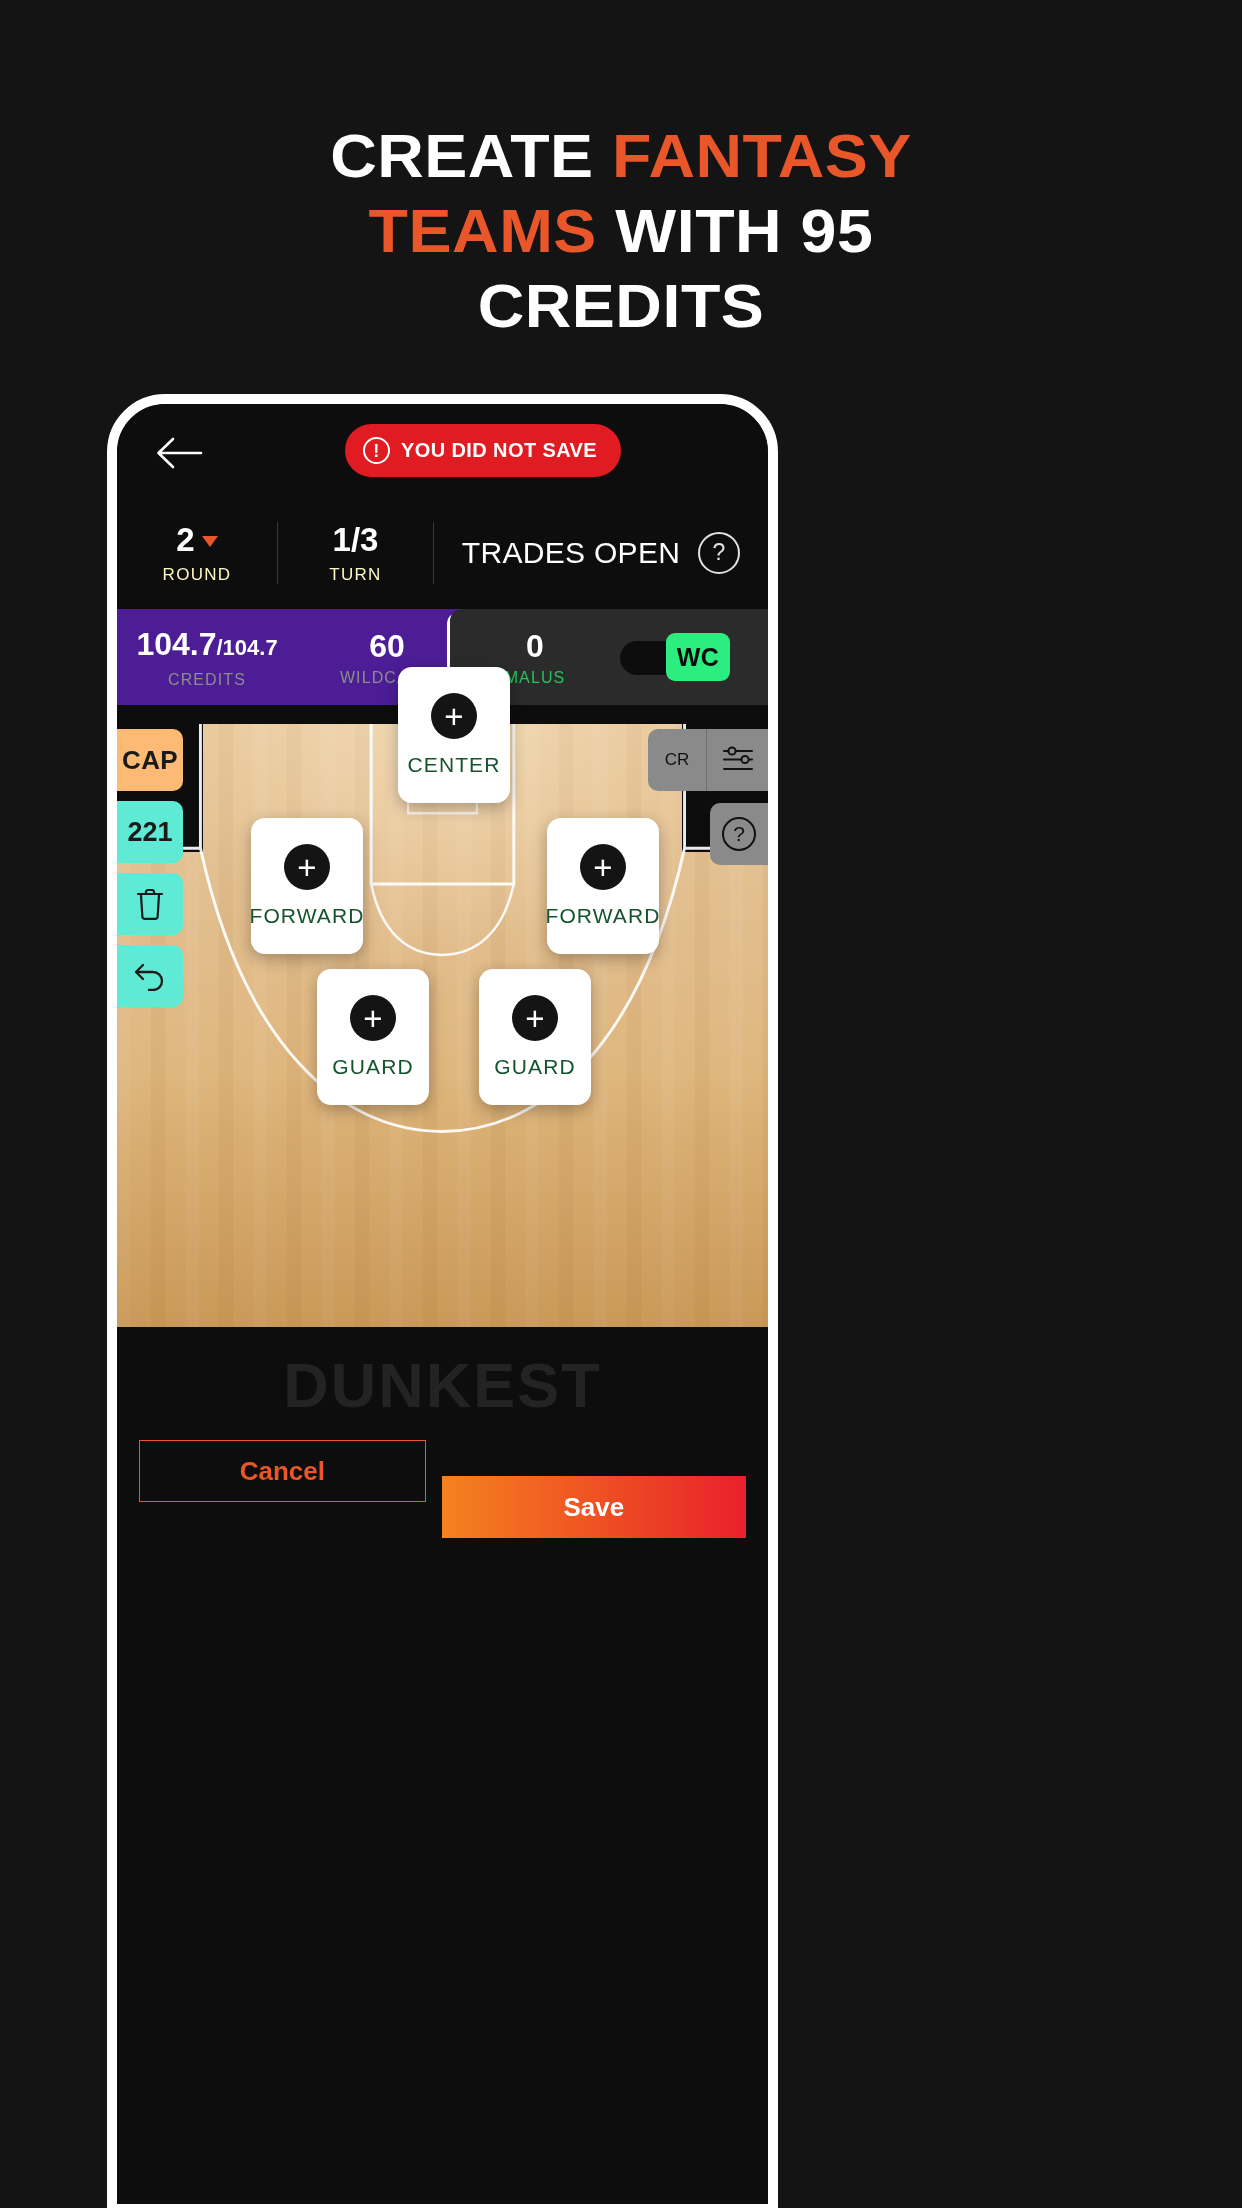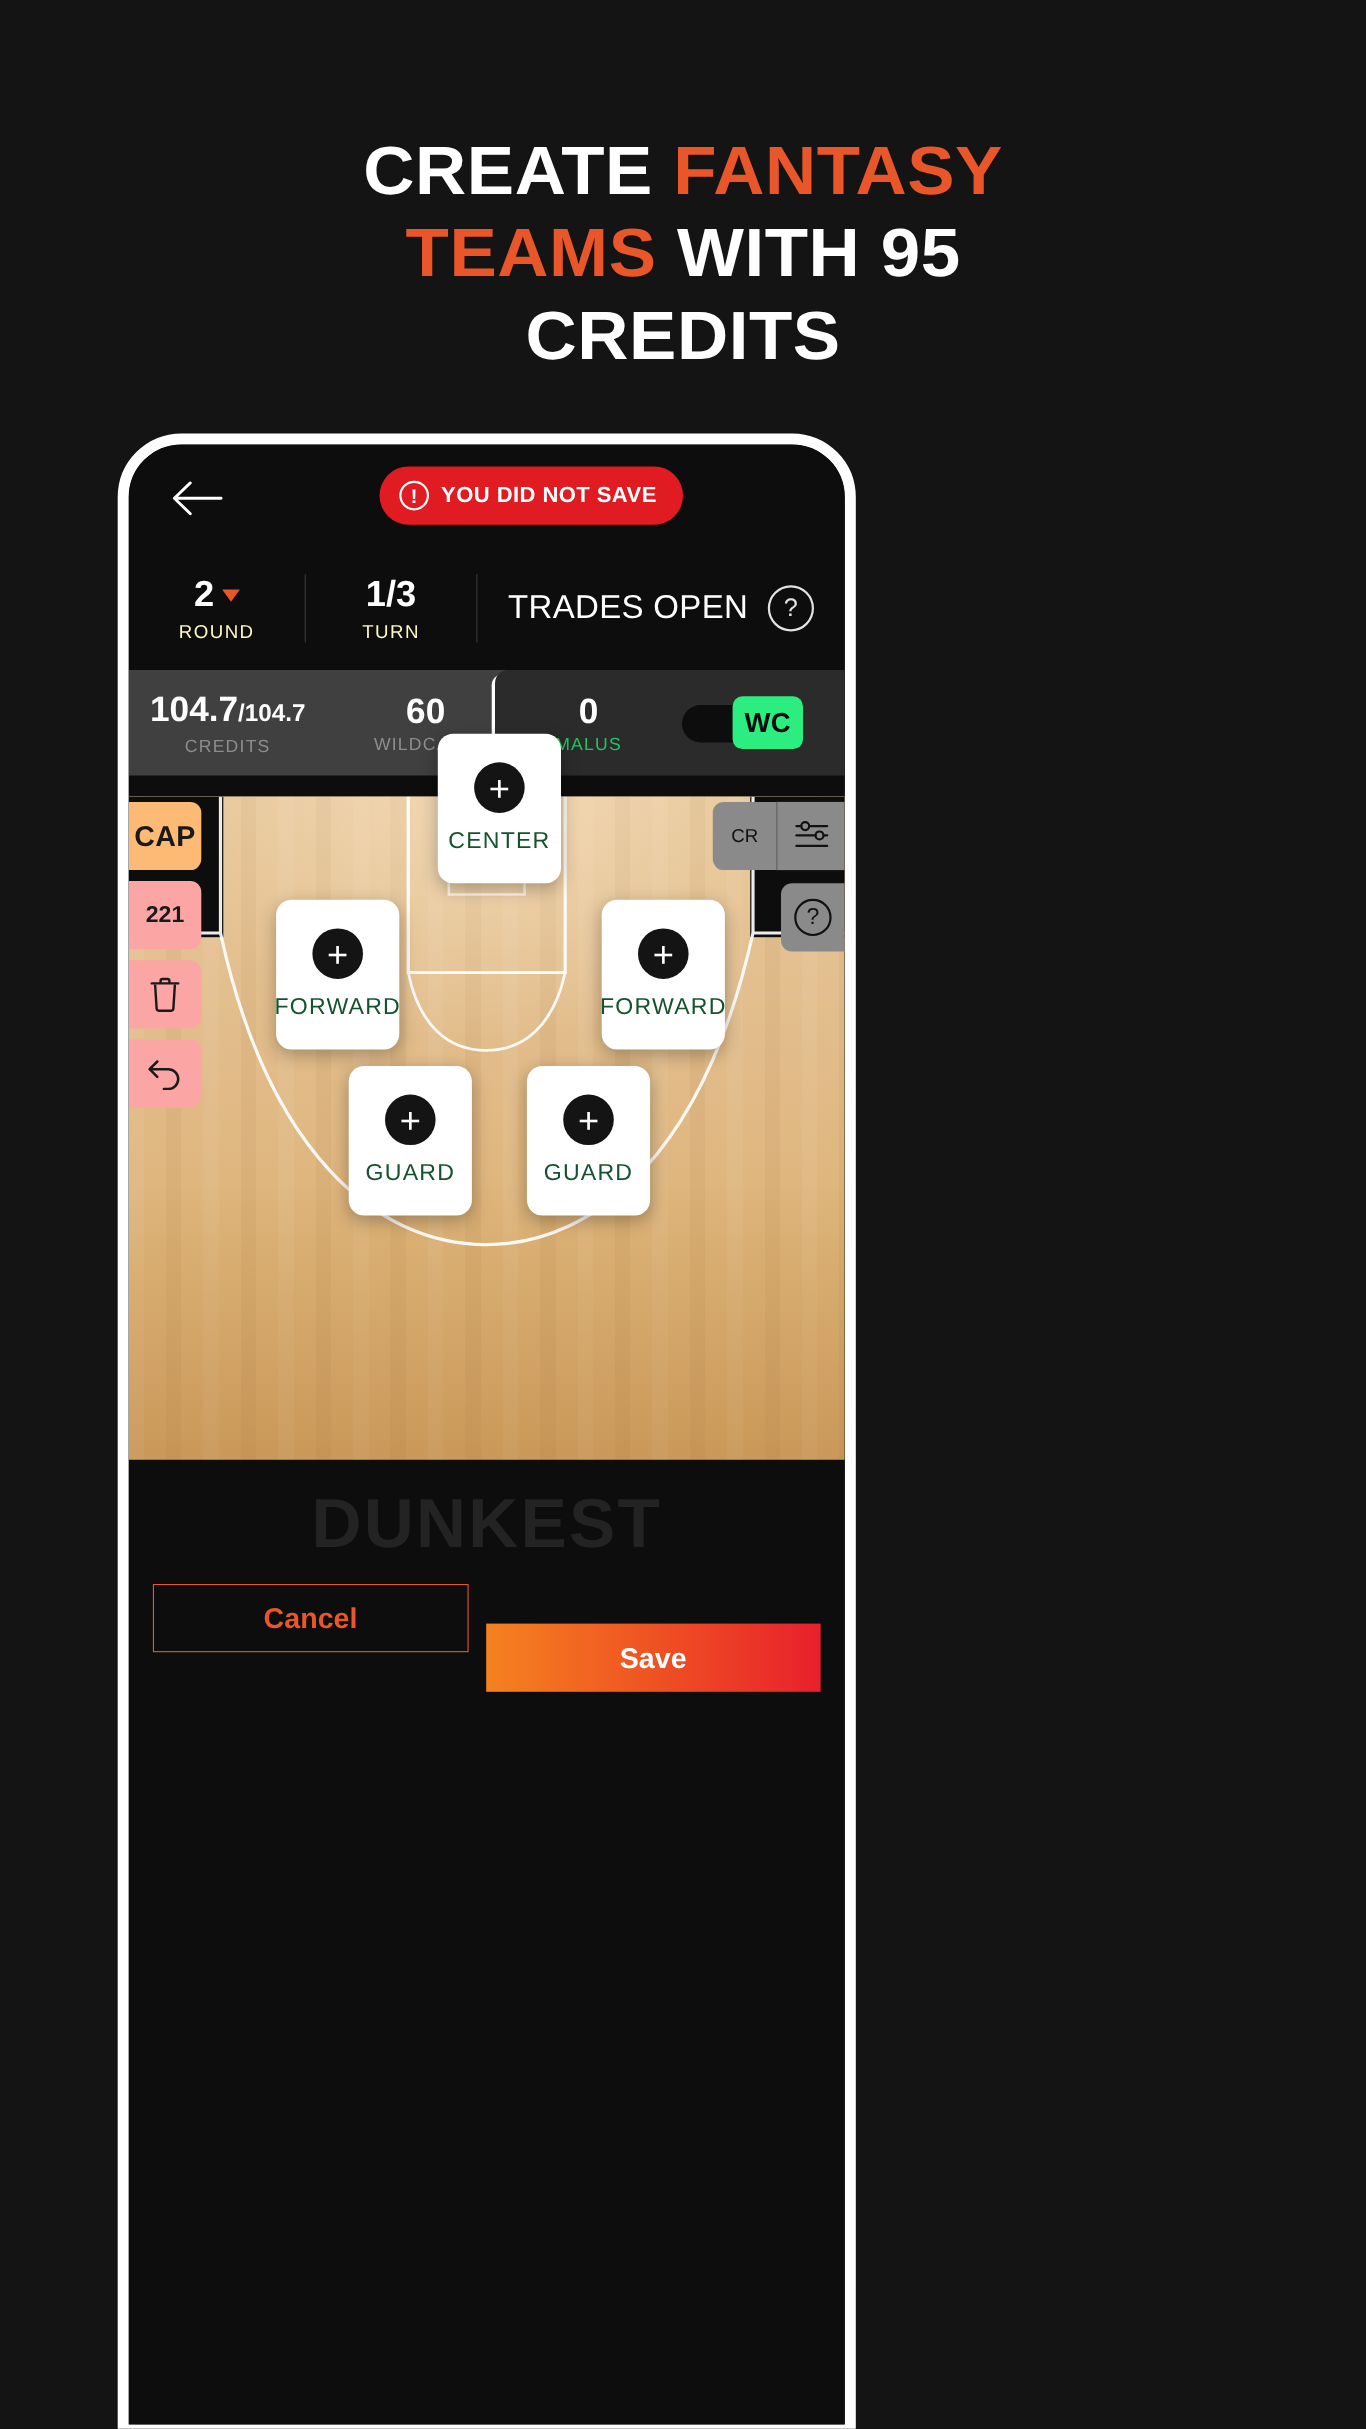--- a/index.html
+++ b/index.html
@@ -111,21 +111,21 @@
     font-size: 23px; margin-right: 28px; flex: 0 0 auto;
   }
 
   
   .credits-row {
     position: absolute; top: 205px; left: 0; right: 0; height: 100px;
   }
   .credits-card {
     position: absolute; left: 0; top: 0;
     width: 360px; height: 96px;
-    background: #404040;
+    background: #4c1d95;
     border-radius: 0 12px 12px 0;
     display: flex; align-items: center;
   }
   .credits-cell { flex: 1; text-align: center; }
   .credits-cell .v {
     font-size: 32px; font-weight: 700; color: #fff; line-height: 36px;
   }
   .credits-cell .v .small {
     font-size: 22px; font-weight: 700;
   }
@@ -188,24 +188,24 @@
     position: absolute; top: 0; width: 86px; height: 128px; background: #0d0d0d;
   }
   .court-corner-l { left: 0; }
   .court-corner-r { right: 0; }
   .court-lines { position: absolute; inset: 0; }
 
   
   .side-left { position: absolute; left: 0; top: 325px; width: 66px; }
   .side-btn {
     width: 66px; height: 62px;
-    background: #fca5a5; border-radius: 0 10px 10px 0;
+    background: #5eead4; border-radius: 0 10px 10px 0;
     display: flex; align-items: center; justify-content: center;
     margin-bottom: 10px;
-    color: #1a1a1a; font-size: 21px; font-weight: 700;
+    color: #1a1a1a; font-size: 27px; font-weight: 700;
   }
   .side-btn.cap { background: #fdba74; font-size: 26px; letter-spacing: 0.3px; }
 
   .side-right { position: absolute; right: 0; top: 325px; }
   .sr-row {
     display: flex; justify-content: flex-end; margin-bottom: 12px;
   }
   .sr-btn {
     height: 62px; background: #8a8a8a;
     display: flex; align-items: center; justify-content: center;

